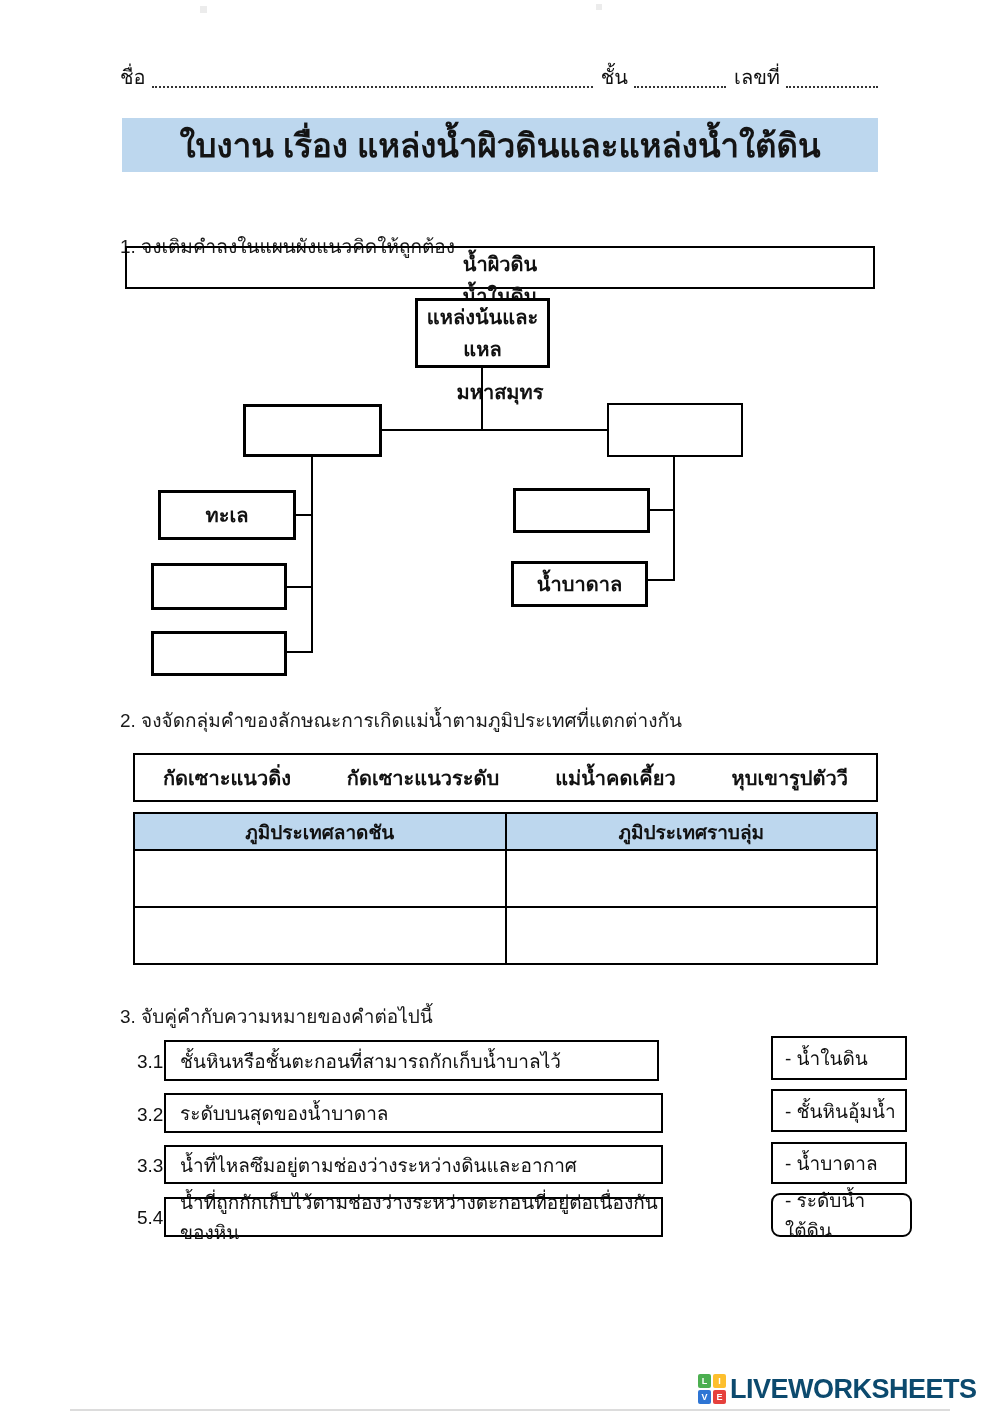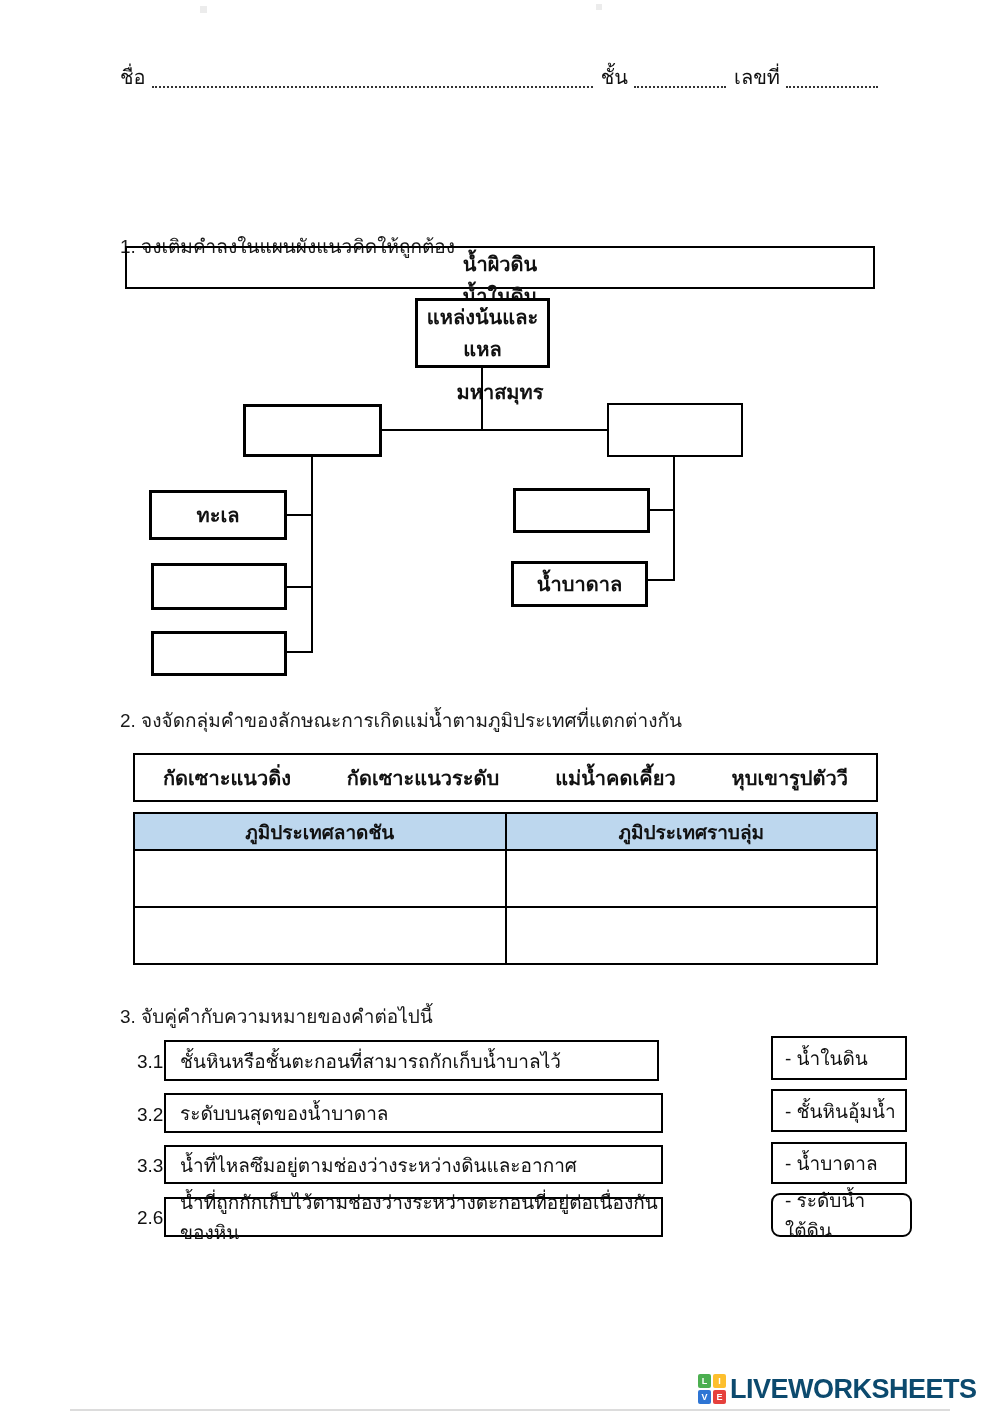--- a/index.html
+++ b/index.html
@@ -50,20 +50,21 @@
 
   <div id="nameline" class="abs">
     <span class="nl-label">ชื่อ</span>
     <span class="nl-dots" style="flex:1;"></span>
     <span class="nl-label">ชั้น</span>
     <span class="nl-dots" style="width:92px;"></span>
     <span class="nl-label">เลขที่</span>
     <span class="nl-dots" style="width:92px;margin-right:0;"></span>
   </div>
 
+  <div id="banner" class="abs">ใบงาน เรื่อง แหล่งน้ำผิวดินและแหล่งน้ำใต้ดิน</div>
 
   <div class="abs instruction" style="left:120px;top:199px;margin-top:32px;">1. จงเติมคำลงในแผนผังแนวคิดให้ถูกต้อง</div>
 
   <div class="abs wordbank" style="left:125px;top:246px;width:746px;height:39px;flex-direction:column;">
     <span>น้ำผิวดิน</span>
     <span>น้ำในดิน</span>
     <span>แม่น้ำ</span>
     <span>น้ำใต้ดิน</span>
     <span>มหาสมุทร</span>
   </div>
@@ -73,21 +74,21 @@
   <div class="abs dline" style="left:381px;top:429px;width:227px;height:2px;"></div>
 
   <div class="abs dbox" style="left:243px;top:404px;width:139px;height:53px;"></div>
   <div class="abs dbox thin" style="left:607px;top:403px;width:136px;height:54px;"></div>
 
   <div class="abs dline" style="left:311px;top:457px;width:2px;height:196px;"></div>
   <div class="abs dline" style="left:286px;top:514px;width:25px;height:2px;"></div>
   <div class="abs dline" style="left:286px;top:586px;width:25px;height:2px;"></div>
   <div class="abs dline" style="left:286px;top:651px;width:25px;height:2px;"></div>
 
-  <div class="abs dbox" style="left:149px;top:490px;width:138px;height:50px;">ทะเล</div>
+  <div class="abs dbox" style="left:158px;top:490px;width:138px;height:50px;">ทะเล</div>
   <div class="abs dbox" style="left:151px;top:563px;width:136px;height:47px;"></div>
   <div class="abs dbox" style="left:151px;top:631px;width:136px;height:45px;"></div>
 
   <div class="abs dline" style="left:673px;top:457px;width:2px;height:124px;"></div>
   <div class="abs dline" style="left:649px;top:509px;width:24px;height:2px;"></div>
   <div class="abs dline" style="left:647px;top:579px;width:26px;height:2px;"></div>
 
   <div class="abs dbox" style="left:513px;top:488px;width:137px;height:45px;"></div>
   <div class="abs dbox" style="left:511px;top:561px;width:137px;height:46px;">น้ำบาดาล</div>
 
@@ -121,21 +122,21 @@
 
   <div class="abs stmt-no" style="left:137px;top:1051px;">3.1</div>
   <div class="abs stmt-box" style="left:164px;top:1040px;width:495px;height:41px;">ชั้นหินหรือชั้นตะกอนที่สามารถกักเก็บน้ำบาลไว้</div>
 
   <div class="abs stmt-no" style="left:137px;top:1104px;">3.2</div>
   <div class="abs stmt-box" style="left:164px;top:1093px;width:499px;height:40px;">ระดับบนสุดของน้ำบาดาล</div>
 
   <div class="abs stmt-no" style="left:137px;top:1155px;">3.3</div>
   <div class="abs stmt-box" style="left:164px;top:1145px;width:499px;height:39px;">น้ำที่ไหลซึมอยู่ตามช่องว่างระหว่างดินและอากาศ</div>
 
-  <div class="abs stmt-no" style="left:137px;top:1207px;">2.6</div>
+  <div class="abs stmt-no" style="left:137px;top:1207px;">5.4</div>
   <div class="abs stmt-box" style="left:164px;top:1197px;width:499px;height:40px;">น้ำที่ถูกกักเก็บไว้ตามช่องว่างระหว่างตะกอนที่อยู่ต่อเนื่องกันของหิน</div>
 
   <div class="abs opt-box" style="left:771px;top:1036px;width:136px;height:44px;">- น้ำในดิน</div>
   <div class="abs opt-box" style="left:771px;top:1089px;width:136px;height:43px;">- ชั้นหินอุ้มน้ำ</div>
   <div class="abs opt-box" style="left:771px;top:1142px;width:136px;height:42px;">- น้ำบาดาล</div>
   <div class="abs opt-box" style="left:771px;top:1193px;width:141px;height:44px;border-radius:9px;">- ระดับน้ำใต้ดิน</div>
 
   <div id="logo" class="abs">
     <div id="logo-grid">
       <div class="tile" style="background-color: rgb(76, 175, 80);">L</div>

